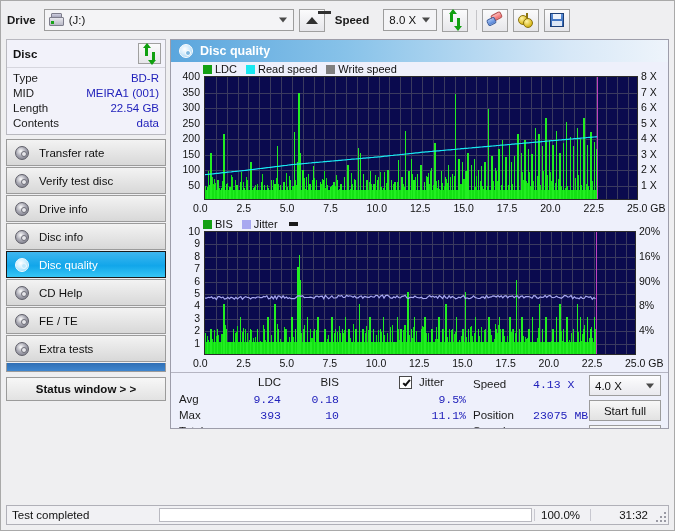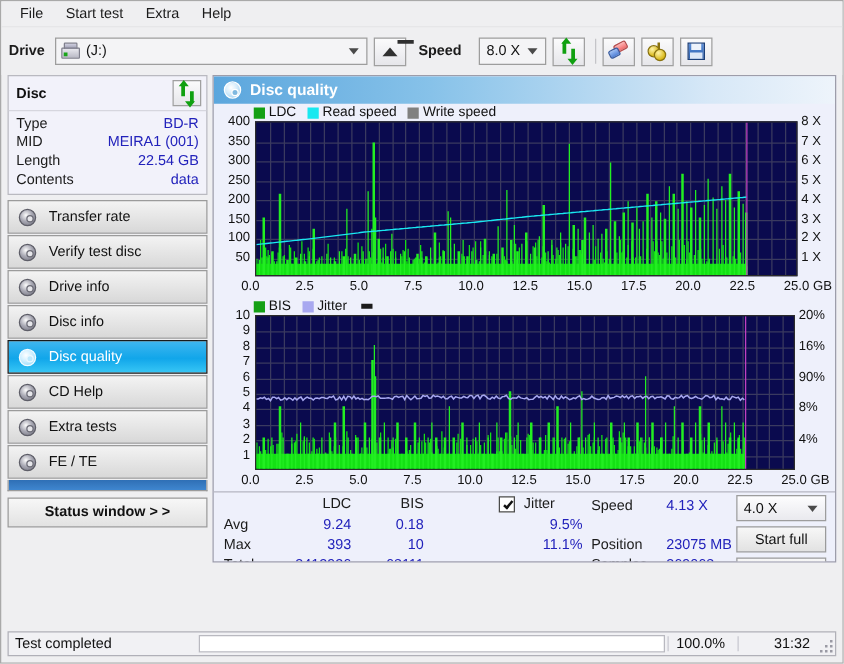--- a/index.html
+++ b/index.html
@@ -286,21 +286,21 @@
   .ytick-y { text-align: right; }
 
   
   #stats {
     border-top: 1px solid #b5b5c2;
     flex: 1; position: relative; background: #eef0fb;
   }
   .stat {
     position: absolute; font-size: 11.5px; color: #1b1b1b; white-space: nowrap;
   }
-  .stat.val { color: #2222bb; }
+  .stat.val { color: #2222bb; font-family: Liberation Mono, monospace; }
   .stat.rt { text-align: right; }
   #jitter-check {
     position: absolute; width: 13px; height: 13px; border: 1px solid #4a4a4a;
     background: #ffffff; display: flex; align-items: center; justify-content: center;
   }
   #jitter-check .tick {
     width: 4px; height: 8px; border: solid #111; border-width: 0 2px 2px 0;
     transform: rotate(40deg) translateY(-1px);
   }
   #speed-dd {
@@ -330,26 +330,20 @@
   #elapsed { width: 64px; text-align: right; padding-right: 6px; border-left: 1px solid #c8c8d0; }
   #grip { width: 14px; height: 100%; position: relative; }
   #grip .d { position: absolute; width: 2px; height: 2px; background: #9a9aa4; }
 </style>
 </head>
 <body>
 
 <div id="app">
 
 
-  <div id="menubar">
-    <div class="menu-item">File</div>
-    <div class="menu-item">Start test</div>
-    <div class="menu-item">Extra</div>
-    <div class="menu-item">Help</div>
-  </div>
 
   <div id="drive-row">
     <div class="row-label">Drive</div>
     <div id="drive-select">
       <span class="mini-drive-icon">
         <span class="top"></span>
           <span class="body"></span>
           <span class="led"></span>
       </span>
       <span id="drive-letter">(J:)</span>
@@ -451,25 +445,25 @@
         <div class="nav-btn active">
           <span class="disc-ic"></span>
           <span class="navlabel">Disc quality</span>
         </div>
         <div class="nav-btn">
           <span class="disc-ic"></span>
           <span class="navlabel">CD Help</span>
         </div>
         <div class="nav-btn">
           <span class="disc-ic"></span>
-          <span class="navlabel">Extra tests</span>
+          <span class="navlabel">FE / TE</span>
         </div>
         <div class="nav-btn">
           <span class="disc-ic"></span>
-          <span class="navlabel">FE / TE</span>
+          <span class="navlabel">Extra tests</span>
         </div>
         <div id="nav-accent"></div>
       </div>
 
       <div id="status-window-btn">Status window &gt; &gt;</div>
     </div>
 
     <div id="right-col">
       <div id="panel-header">
         <span class="hdr-disc"></span>

